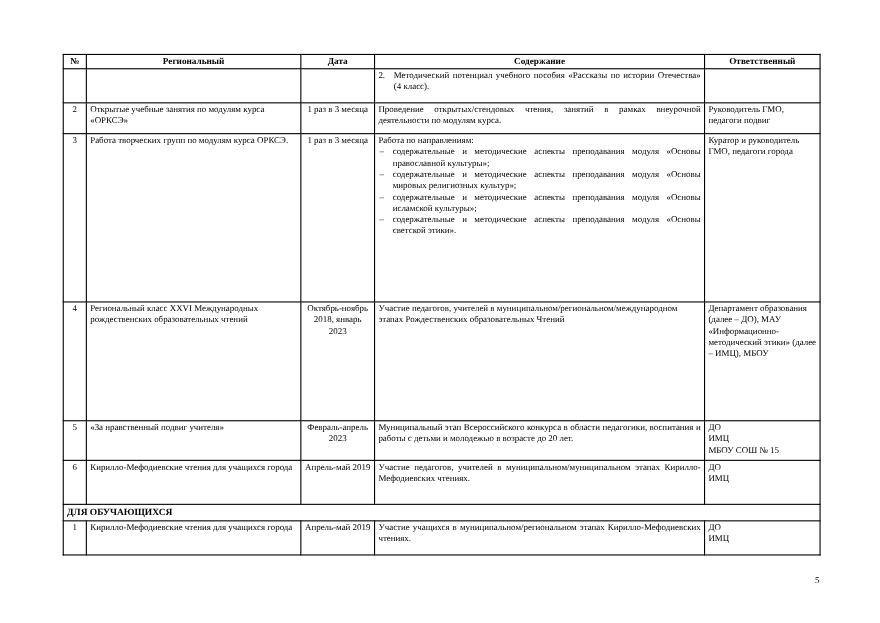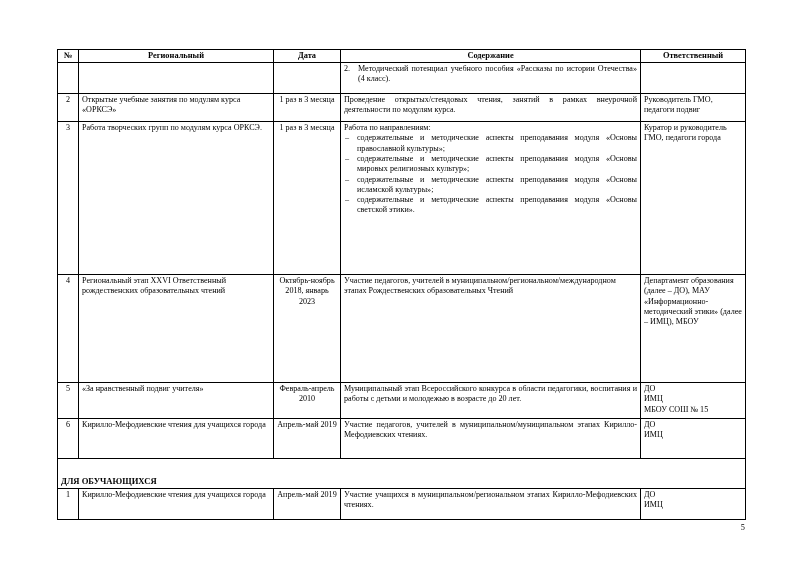--- a/index.html
+++ b/index.html
@@ -86,21 +86,21 @@
     text-align-last: left;
   }
   .numlist li .marker {
     position: absolute;
     left: 0;
     top: 0;
   }
   .section-row td {
     font-weight: bold;
     font-size: 8.6px;
-    padding-top: 17px;
+    padding-top: 1px;
     padding-bottom: 1px;
     margin-top: 29px;
   }
   .page-number {
     position: absolute;
     left: 0;
     top: 523px;
     width: 745px;
     text-align: right;
     font-size: 8.3px;
@@ -162,30 +162,30 @@
             <li><span class="dash">–</span><span>содержательные и методические аспекты преподавания модуля «Основы мировых религиозных культур»;</span></li>
             <li><span class="dash">–</span><span>содержательные и методические аспекты преподавания модуля «Основы исламской культуры»;</span></li>
             <li><span class="dash">–</span><span>содержательные и методические аспекты преподавания модуля «Основы светской этики».</span></li>
           </ul>
         </td>
         <td>Куратор и руководитель ГМО, педагоги города</td>
       </tr>
 
       <tr style="height:108px;">
         <td class="c-center">4</td>
-        <td>Региональный этап XXVI Ответственный рождественских образовательных чтений</td>
+        <td>Региональный класс XXVI Международных рождественских образовательных чтений</td>
         <td class="c-center">Октябрь-ноябрь 2018, январь 2023</td>
         <td>Участие педагогов, учителей в муниципальном/региональном/международном этапах Рождественских образовательных Чтений</td>
         <td>Департамент образования (далее – ДО), МАУ «Информационно-методический этики» (далее – ИМЦ), МБОУ</td>
       </tr>
 
       <tr style="height:36px;">
         <td class="c-center">5</td>
         <td>«За нравственный подвиг учителя»</td>
-        <td class="c-center">Февраль-апрель 2010</td>
+        <td class="c-center">Февраль-апрель 2023</td>
         <td class="c-just">Муниципальный этап Всероссийского конкурса в области педагогики, воспитания и работы с детьми и молодежью в возрасте до 20 лет.</td>
         <td style="white-space:pre-line;">ДО
 ИМЦ
 МБОУ СОШ № 15</td>
       </tr>
 
       <tr style="height:40px;">
         <td class="c-center">6</td>
         <td>Кирилло-Мефодиевские чтения для учащихся города</td>
         <td class="c-center">Апрель-май 2019</td>

